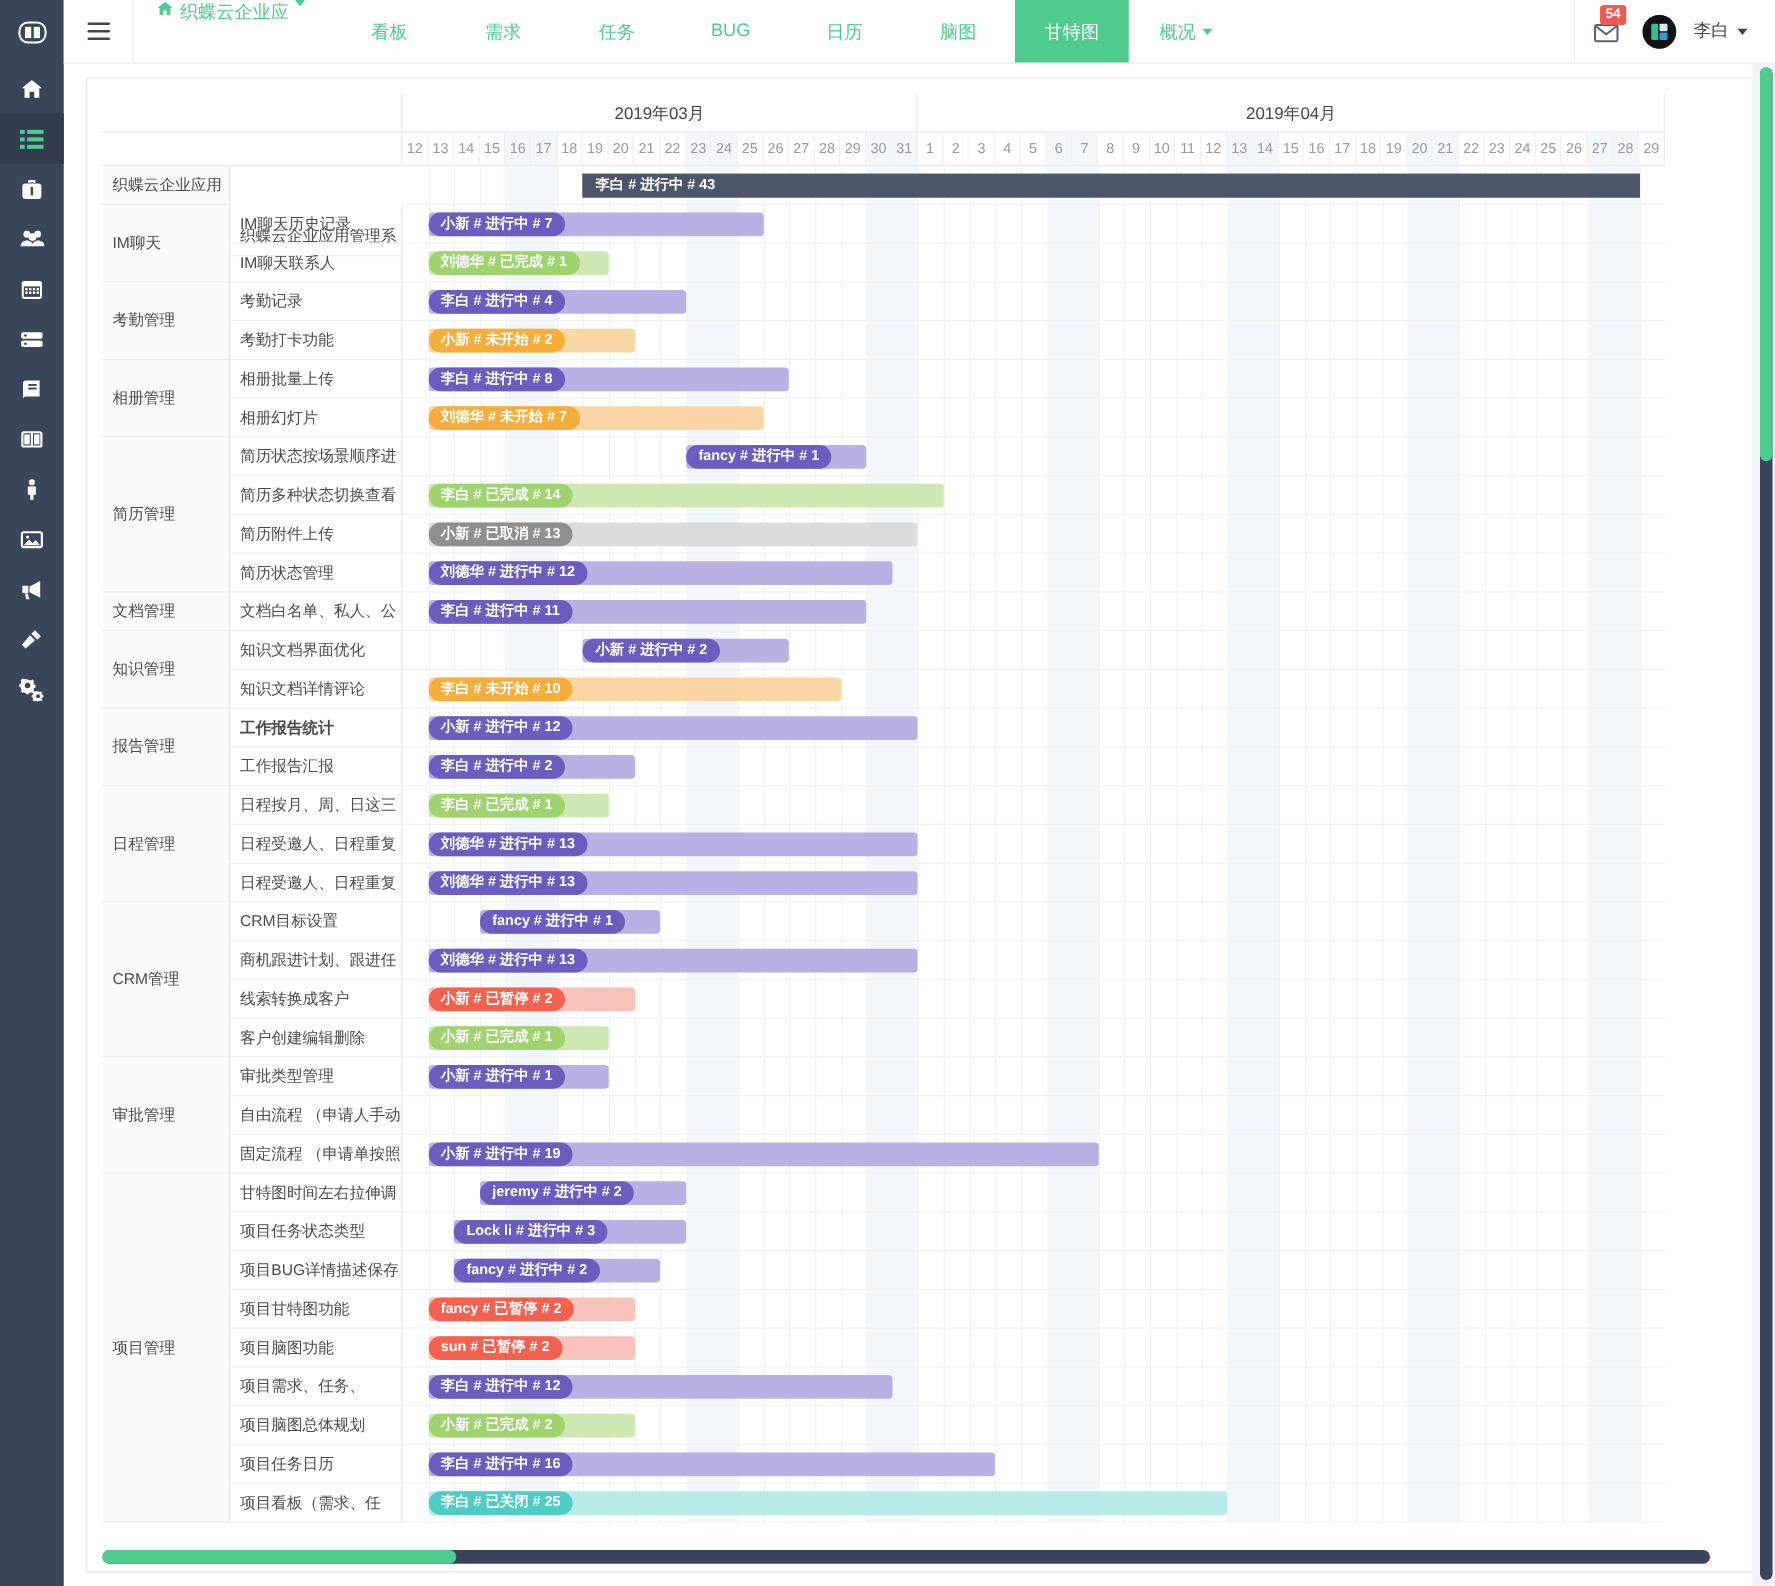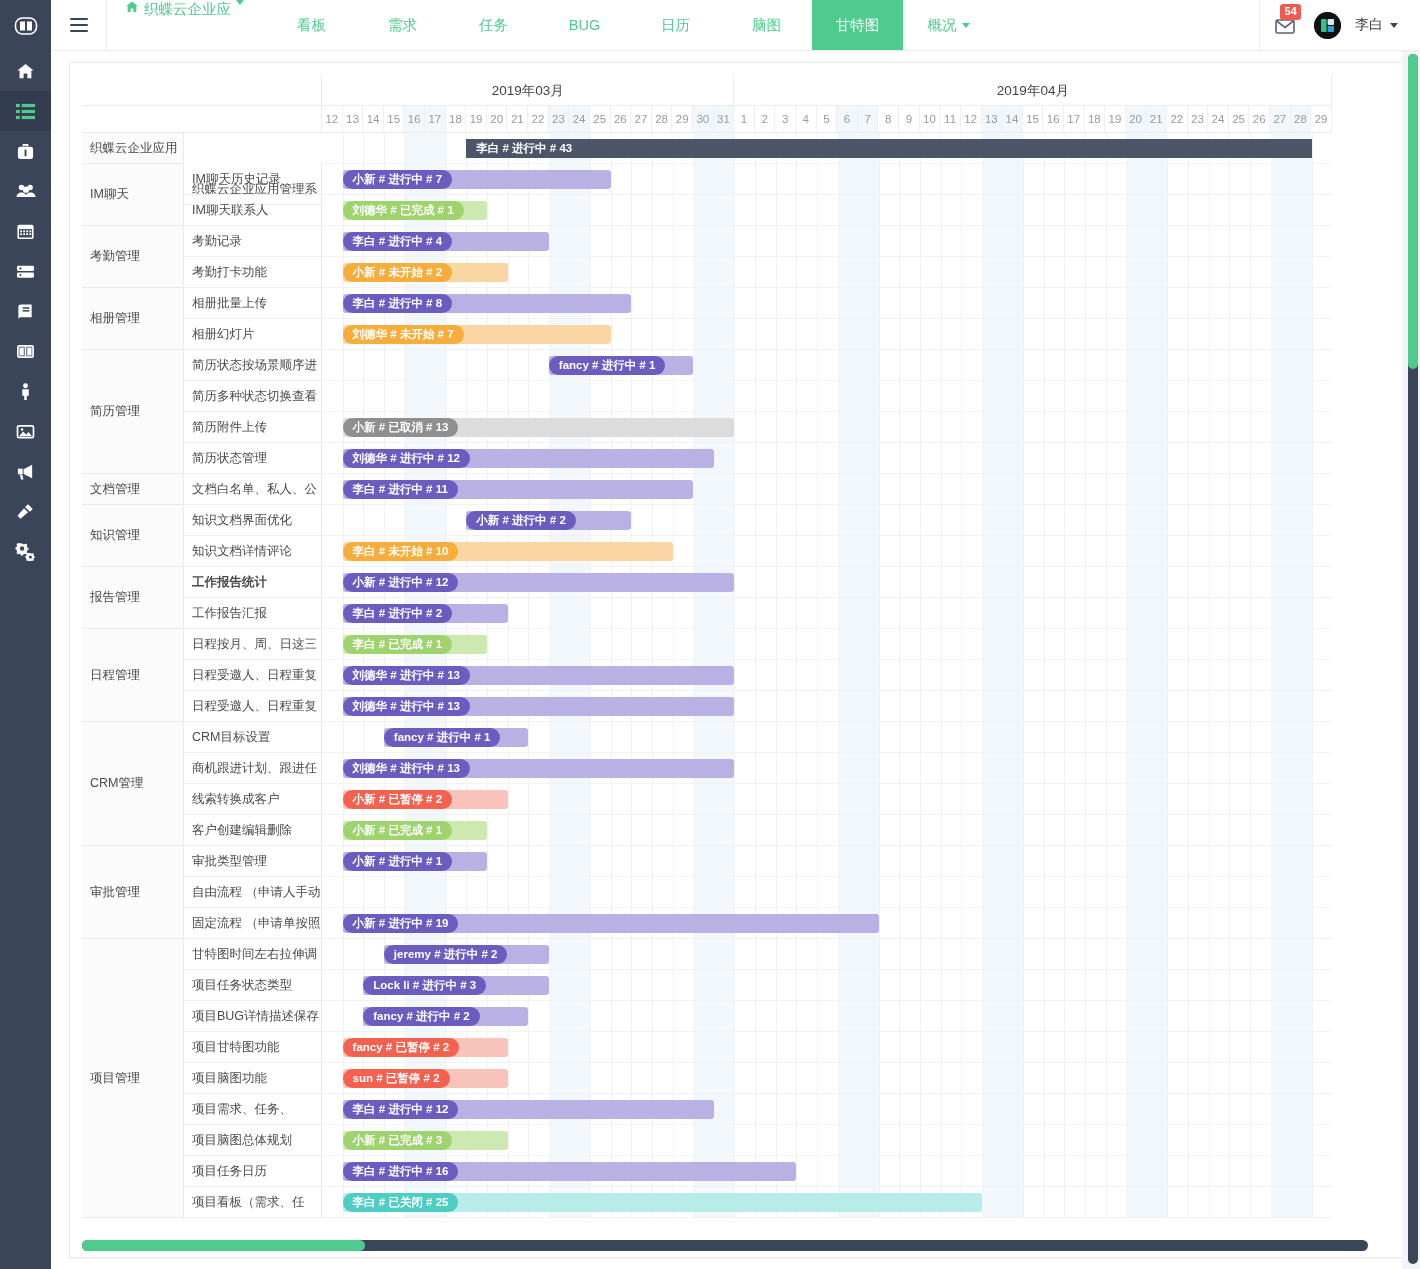--- a/index.html
+++ b/index.html
@@ -572,20 +572,24 @@
             <div class="pill" style="background: rgb(108, 92, 191);">李白 # 进行中 # 8</div>
           </div>
           <div class="bar" style="left: 20.62px; top: 192px; width: 268.06px;">
             <div class="ext" style="width: 268.06px; background: rgb(249, 214, 163);"></div>
             <div class="pill" style="background: rgb(246, 173, 60);">刘德华 # 未开始 # 7</div>
           </div>
           <div class="bar" style="left: 226.82px; top: 223px; width: 144.34px;">
             <div class="ext" style="width: 144.34px; background: rgb(185, 176, 227);"></div>
             <div class="pill" style="background: rgb(108, 92, 191);">fancy # 进行中 # 1</div>
           </div>
+          <div class="bar" style="left: 20.62px; top: 254px; width: 412.4px;">
+            <div class="ext" style="width: 412.4px; background: rgb(205, 233, 177);"></div>
+            <div class="pill" style="background: rgb(158, 211, 110);">李白 # 已完成 # 14</div>
+          </div>
           <div class="bar" style="left: 20.62px; top: 285px; width: 391.78px;">
             <div class="ext" style="width: 391.78px; background: rgb(220, 220, 220);"></div>
             <div class="pill" style="background: rgb(143, 143, 143);">小新 # 已取消 # 13</div>
           </div>
           <div class="bar" style="left: 20.62px; top: 316px; width: 371.16px;">
             <div class="ext" style="width: 371.16px; background: rgb(185, 176, 227);"></div>
             <div class="pill" style="background: rgb(108, 92, 191);">刘德华 # 进行中 # 12</div>
           </div>
           <div class="bar" style="left: 20.62px; top: 347px; width: 350.54px; text-decoration: underline;">
             <div class="ext" style="width: 350.54px; background: rgb(185, 176, 227);"></div>
@@ -662,21 +666,21 @@
           <div class="bar" style="left: 20.62px; top: 936px; width: 164.96px;">
             <div class="ext" style="width: 164.96px; background: rgb(247, 195, 187);"></div>
             <div class="pill" style="background: rgb(244, 97, 79);">sun # 已暂停 # 2</div>
           </div>
           <div class="bar" style="left: 20.62px; top: 967px; width: 371.16px;">
             <div class="ext" style="width: 371.16px; background: rgb(185, 176, 227);"></div>
             <div class="pill" style="background: rgb(108, 92, 191);">李白 # 进行中 # 12</div>
           </div>
           <div class="bar" style="left: 20.62px; top: 998px; width: 164.96px;">
             <div class="ext" style="width: 164.96px; background: rgb(205, 233, 177);"></div>
-            <div class="pill" style="background: rgb(158, 211, 110);">小新 # 已完成 # 3</div>
+            <div class="pill" style="background: rgb(158, 211, 110);">小新 # 已完成 # 2</div>
           </div>
           <div class="bar" style="left: 20.62px; top: 1029px; width: 453.64px;">
             <div class="ext" style="width: 453.64px; background: rgb(185, 176, 227);"></div>
             <div class="pill" style="background: rgb(108, 92, 191);">李白 # 进行中 # 16</div>
           </div>
           <div class="bar" style="left: 20.62px; top: 1060px; width: 639.22px;">
             <div class="ext" style="width: 639.22px; background: rgb(183, 236, 232);"></div>
             <div class="pill" style="background: rgb(78, 205, 196);">李白 # 已关闭 # 25</div>
           </div>
         </div>

